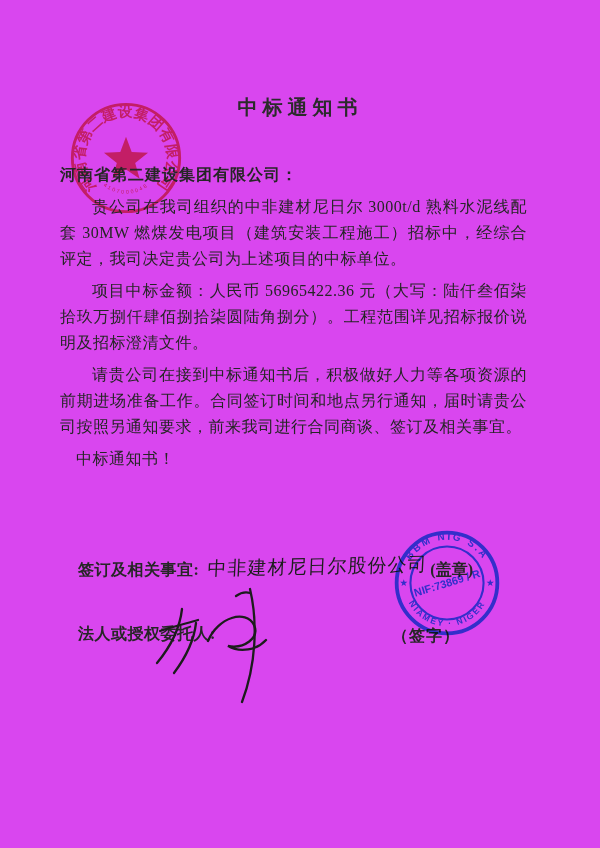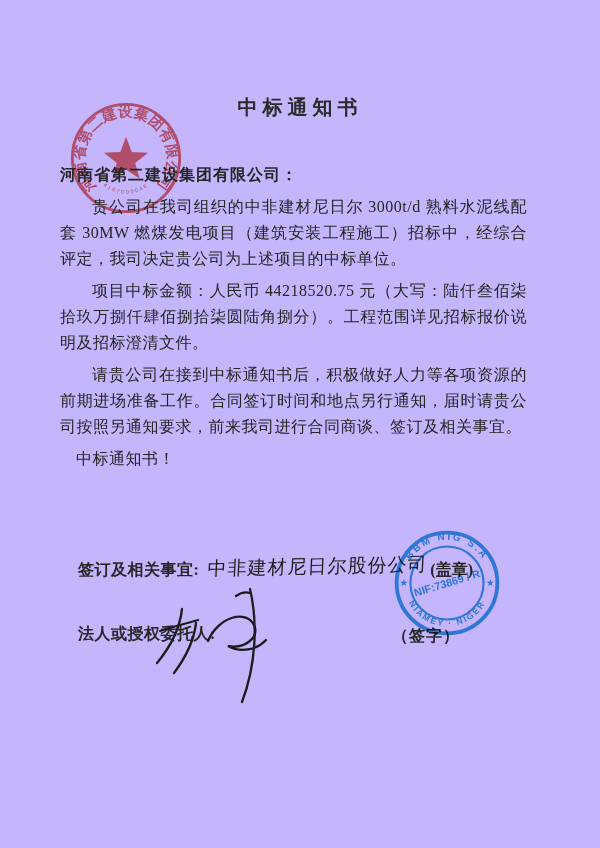--- a/index.html
+++ b/index.html
@@ -1,20 +1,20 @@
 <!DOCTYPE html>
 <html><head>
 <meta charset="utf-8">
 <style>
   html,body{margin:0;padding:0;}
   body{background:#888;display:flex;justify-content:center;}
   .page{
     position:relative;
     width:600px;height:848px;
-    background:#c4b5fd;
+    background:#d946ef;
     font-family:"Liberation Serif","DejaVu Serif",serif;
     color:#262626;
     overflow:hidden;
     text-decoration:underline;
   }
   .title{
     position:absolute;top:94px;left:0;width:100%;
     text-align:center;
     font-size:20px;font-weight:bold;
     letter-spacing:5px;
@@ -100,21 +100,21 @@
       <textPath href="#sealArc" startOffset="0">河南省第二建设集团有限公司</textPath>
     </text>
     <text fill="#df4d4c" font-size="5.5" letter-spacing="2" text-anchor="middle" font-family="Liberation Sans, sans-serif">
       <textPath href="#sealNumArc" startOffset="50%">4107000048</textPath>
     </text>
   </svg>
 
   <div class="body-text">
     <div class="addressee">河南省第二建设集团有限公司：</div>
     <p>贵公司在我司组织的中非建材尼日尔 3000t/d 熟料水泥线配套 30MW 燃煤发电项目（建筑安装工程施工）招标中，经综合评定，我司决定贵公司为上述项目的中标单位。</p>
-    <p>项目中标金额：人民币 44218520.75 元（大写：陆仟叁佰柒拾玖万捌仟肆佰捌拾柒圆陆角捌分）。工程范围详见招标报价说明及招标澄清文件。</p>
+    <p>项目中标金额：人民币 56965422.36 元（大写：陆仟叁佰柒拾玖万捌仟肆佰捌拾柒圆陆角捌分）。工程范围详见招标报价说明及招标澄清文件。</p>
     <p>请贵公司在接到中标通知书后，积极做好人力等各项资源的前期进场准备工作。合同签订时间和地点另行通知，届时请贵公司按照另通知要求，前来我司进行合同商谈、签订及相关事宜。</p>
     <p class="no-indent">中标通知书！</p>
   </div>
 
   <div class="sig-row row-bidder">
     <span class="label-bold">签订及相关事宜:</span><span class="handwritten">中非建材尼日尔股份公司</span><span class="seal-note">(盖章)</span>
   </div>
 
   <div class="sig-row row-agent">
     <span class="label-bold">法人或授权委托人:</span>

